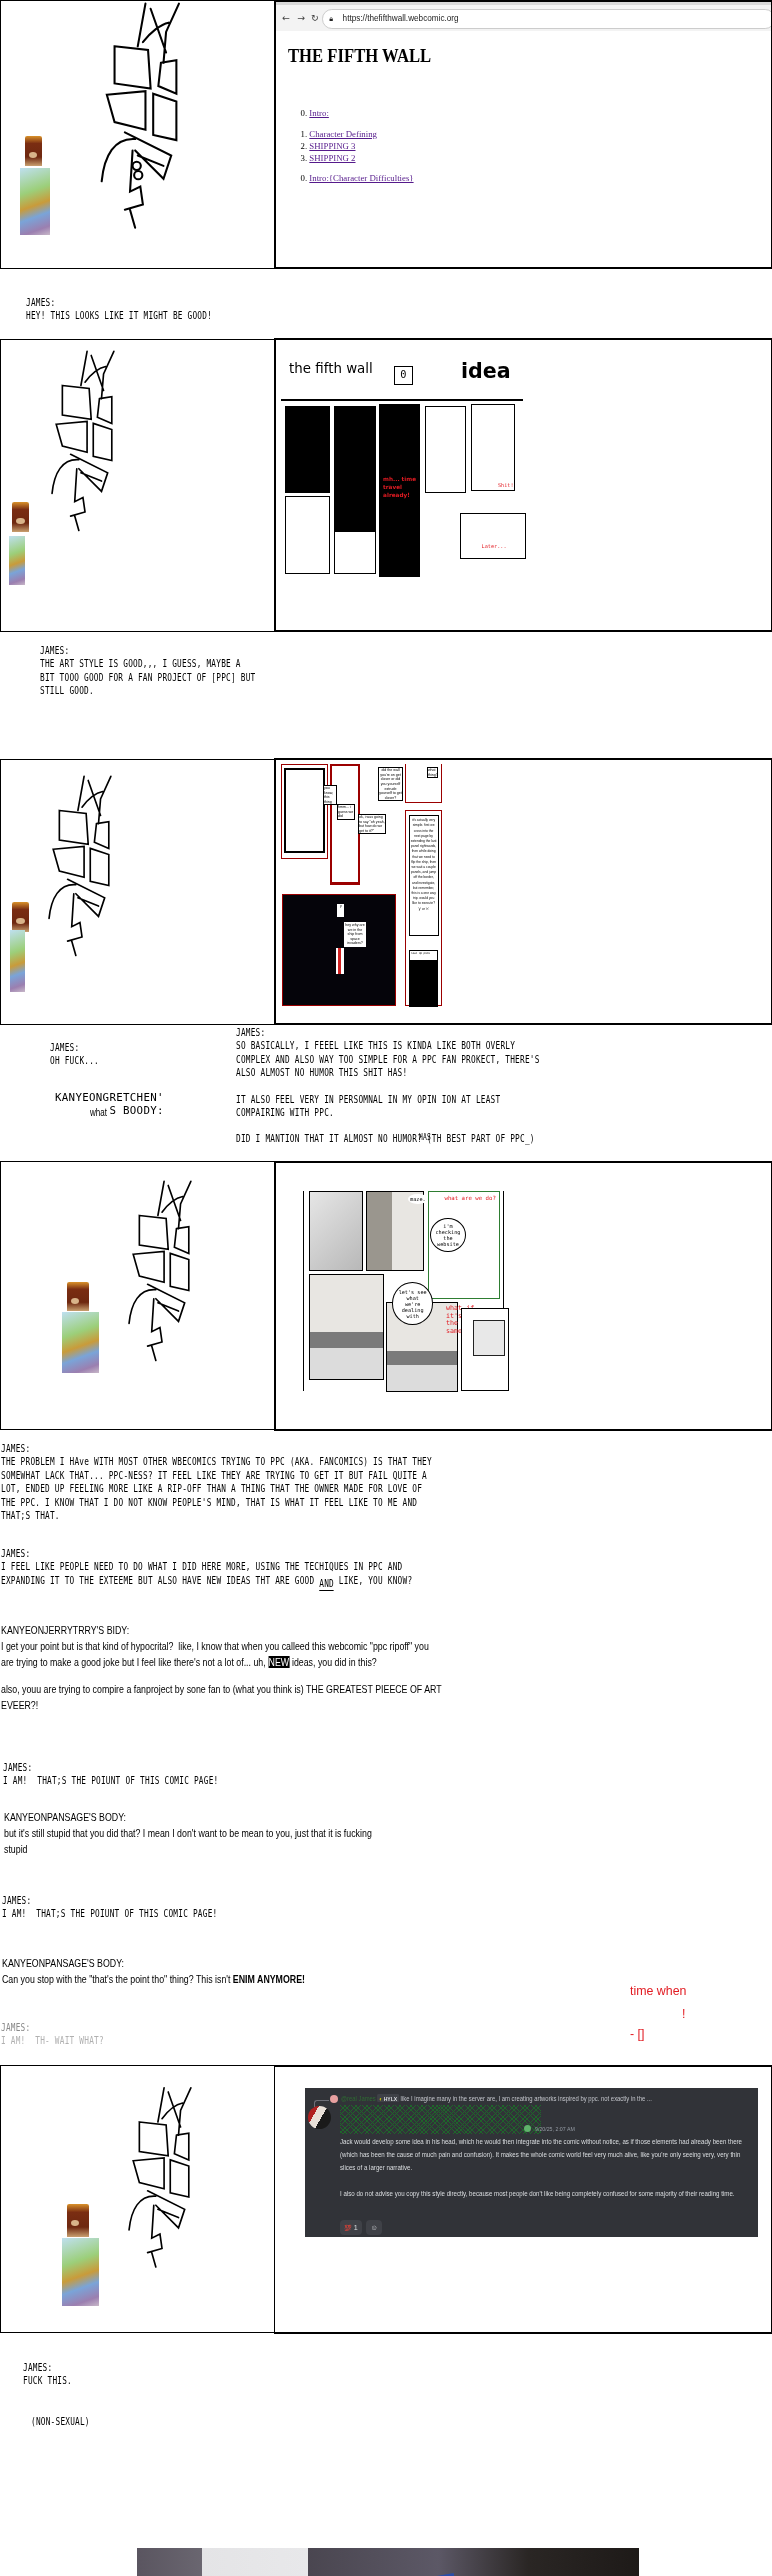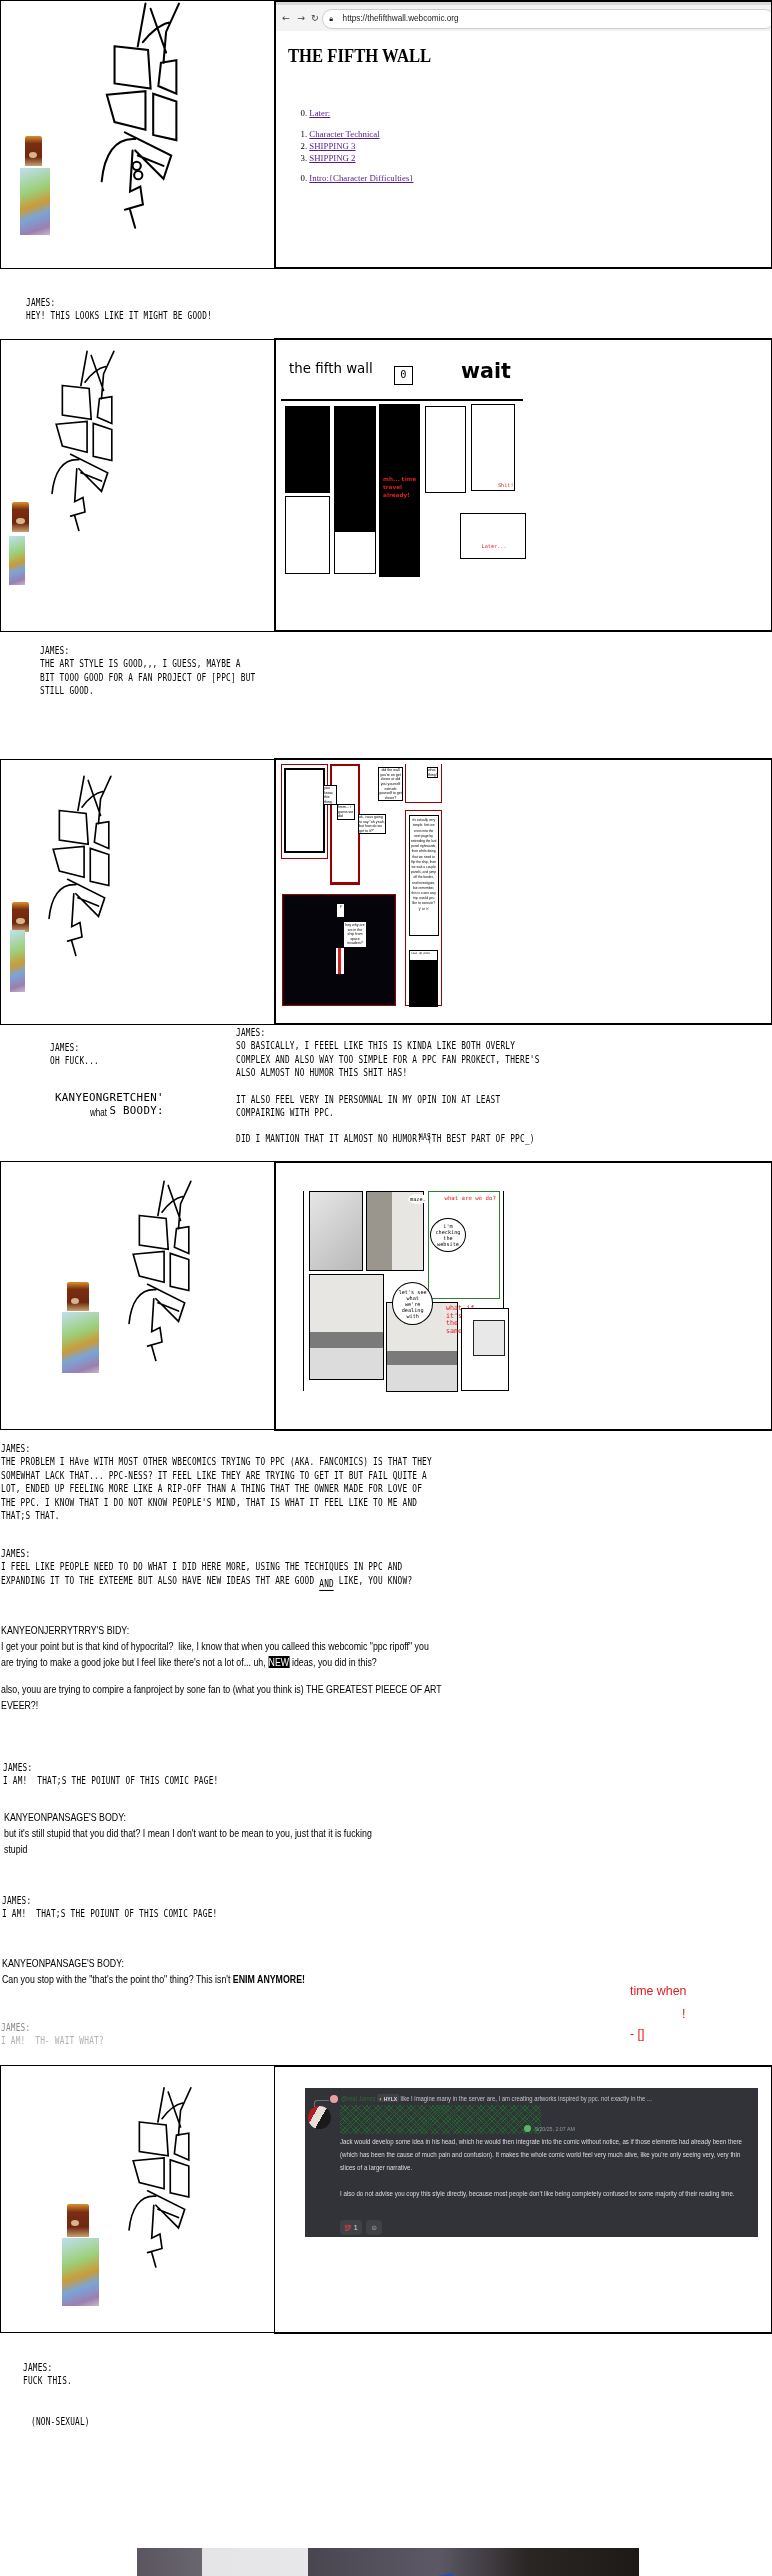--- a/index.html
+++ b/index.html
@@ -52,22 +52,22 @@
       <span class="nav-ic" style="left:6.2px;">←</span>
       <span class="nav-ic" style="left:21.6px;">→</span>
       <span class="nav-ic" style="left:35px;">↻</span>
       <div class="urlbox">
         <span style="position:absolute; left:6.2px; top:0; font-size:7.2px;">🔒︎</span>
         <span>https://thefifthwall.webcomic.org</span>
       </div>
     </div>
     <div style="position:absolute; left:1.5px; top:29px; right:0; bottom:0; background:#fff; border-top-left-radius:4.1px;">
       <div class="site-title" style="top:14.4px;">THE FIFTH WALL</div>
-      <div class="toc" style="top:76px;"><span>0.</span> <a>Later:</a></div>
-      <div class="toc" style="top:97px;"><span>1.</span> <a>Character Technical</a></div>
+      <div class="toc" style="top:76px;"><span>0.</span> <a>Intro:</a></div>
+      <div class="toc" style="top:97px;"><span>1.</span> <a>Character Defining</a></div>
       <div class="toc" style="top:109px;"><span>2.</span> <a>SHIPPING 3</a></div>
       <div class="toc" style="top:121px;"><span>3.</span> <a>SHIPPING 2</a></div>
       <div class="toc" style="top:141px;"><span>0.</span> <a>Intro:{Character Difficulties}</a></div>
     </div>
   </div>
 </div>
 
 <div class="abs" style="left:26px; top:296px;">
   <div class="mono">JAMES:</div>
   <div class="mono" style="width:515px;">HEY! THIS LOOKS LIKE IT MIGHT BE GOOD!</div>
@@ -83,21 +83,21 @@
         <path d="M120 120 L150 115 L150 180 L115 165 Z"></path>
       <path d="M15 182 L90 175 L90 250 L30 235 Z"></path>
         <path d="M105 180 L150 195 L150 270 L105 260 Z"></path>
       <path d="M50 255 L140 300 L125 345 L70 290 M75 300 L125 320"></path>
       <path d="M70 268 C30 265 10 300 5 350 M65 290 L60 370 L80 360 L85 395 L50 405 M60 405 L70 440"></path>
     </svg>
   </div>
   <div class="rp">
     <div style="position:absolute; left:13px; top:20.6px; font-family:'DejaVu Sans',sans-serif; font-size:13.4px;">the fifth wall</div>
     <div style="position:absolute; left:118px; top:26px; width:18.5px; height:18.5px; border:1.5px solid #000; text-align:center; font-size:10.3px; line-height:15.5px;"><span>0</span></div>
-    <div style="position:absolute; left:185px; top:18.5px; font-family:'DejaVu Sans',sans-serif; font-weight:bold; font-size:20.6px;">wait</div>
+    <div style="position:absolute; left:185px; top:18.5px; font-family:'DejaVu Sans',sans-serif; font-weight:bold; font-size:20.6px;">idea</div>
     <div style="position:absolute; left:5.2px; top:59px; width:242px; height:2.1px; background:#000;"></div>
     <div class="comic-pane" style="left:9.3px; top:66px; width:45px; height:87px; background:#000;"></div>
     <div class="comic-pane" style="left:9.3px; top:156px; width:45px; height:78px;"></div>
     <div class="comic-pane" style="left:58px; top:66px; width:42px; height:168px; background:linear-gradient(#000 0 75%, #fff 75%);"></div>
     <div class="comic-pane" style="left:103px; top:64px; width:41px; height:173px; background:#000;">
       <div class="red" style="position:absolute; left:3.1px; top:70px; width:35px; font-family:'DejaVu Sans',sans-serif; font-size:5.7px; line-height:8.2px; font-weight:bold;">mh... time travel already!</div>
     </div>
     <div class="comic-pane" style="left:149px; top:66px; width:41px; height:87px;"></div>
     <div class="comic-pane" style="left:195px; top:64px; width:44px; height:87px;">
       <span class="red" style="position:absolute; left:26px; top:77px; font-size:5.2px;">Shit!</span>

